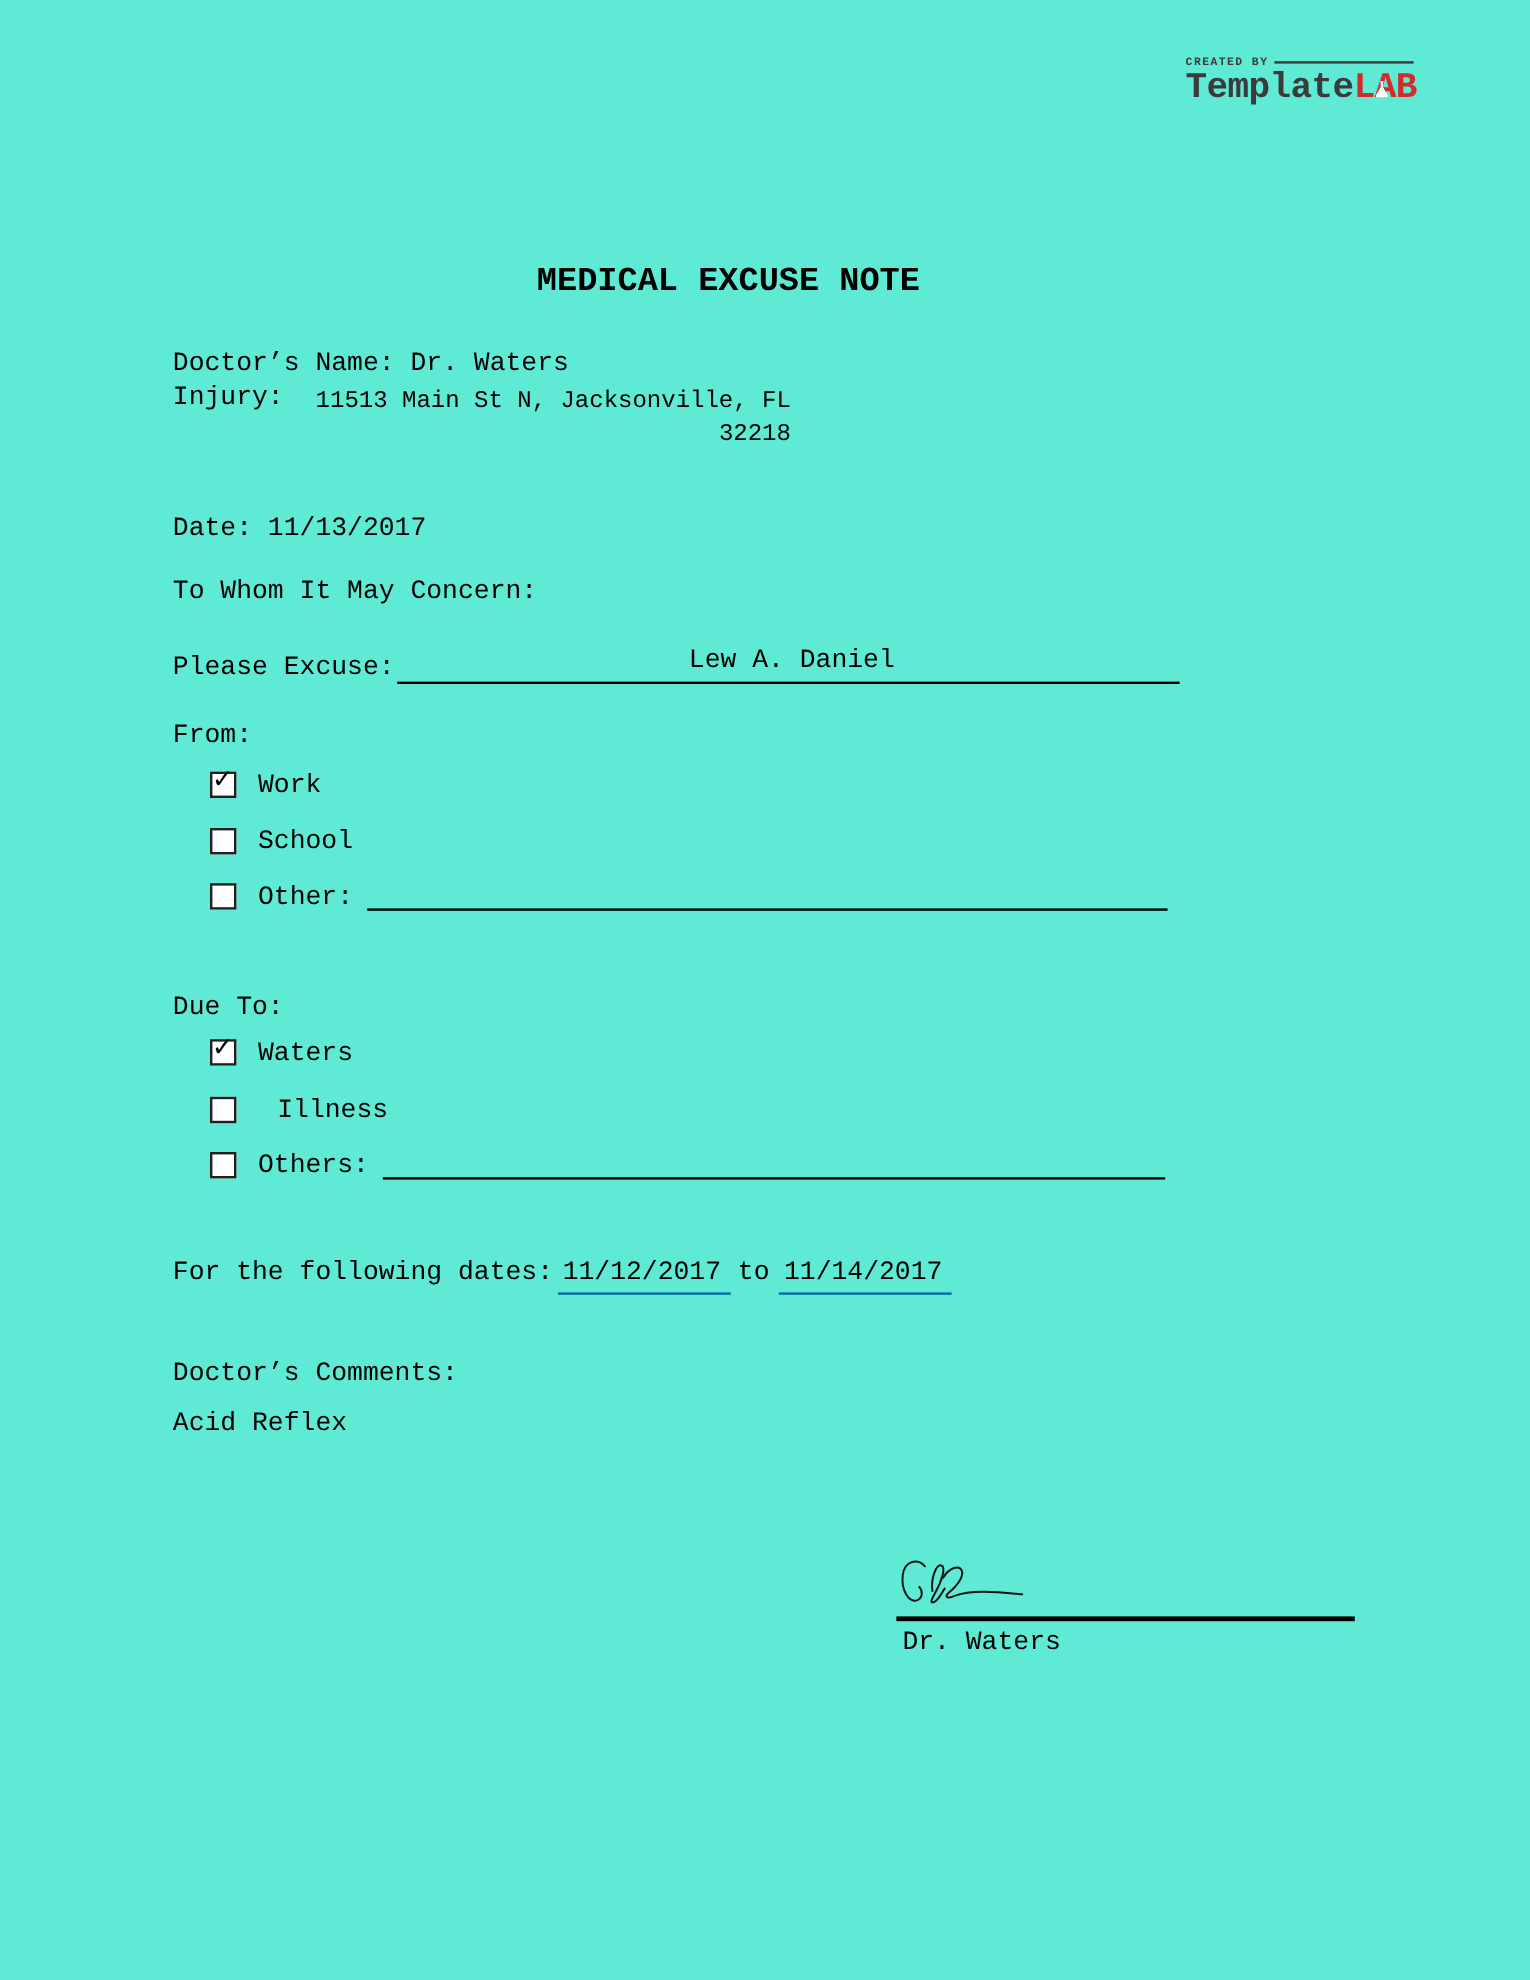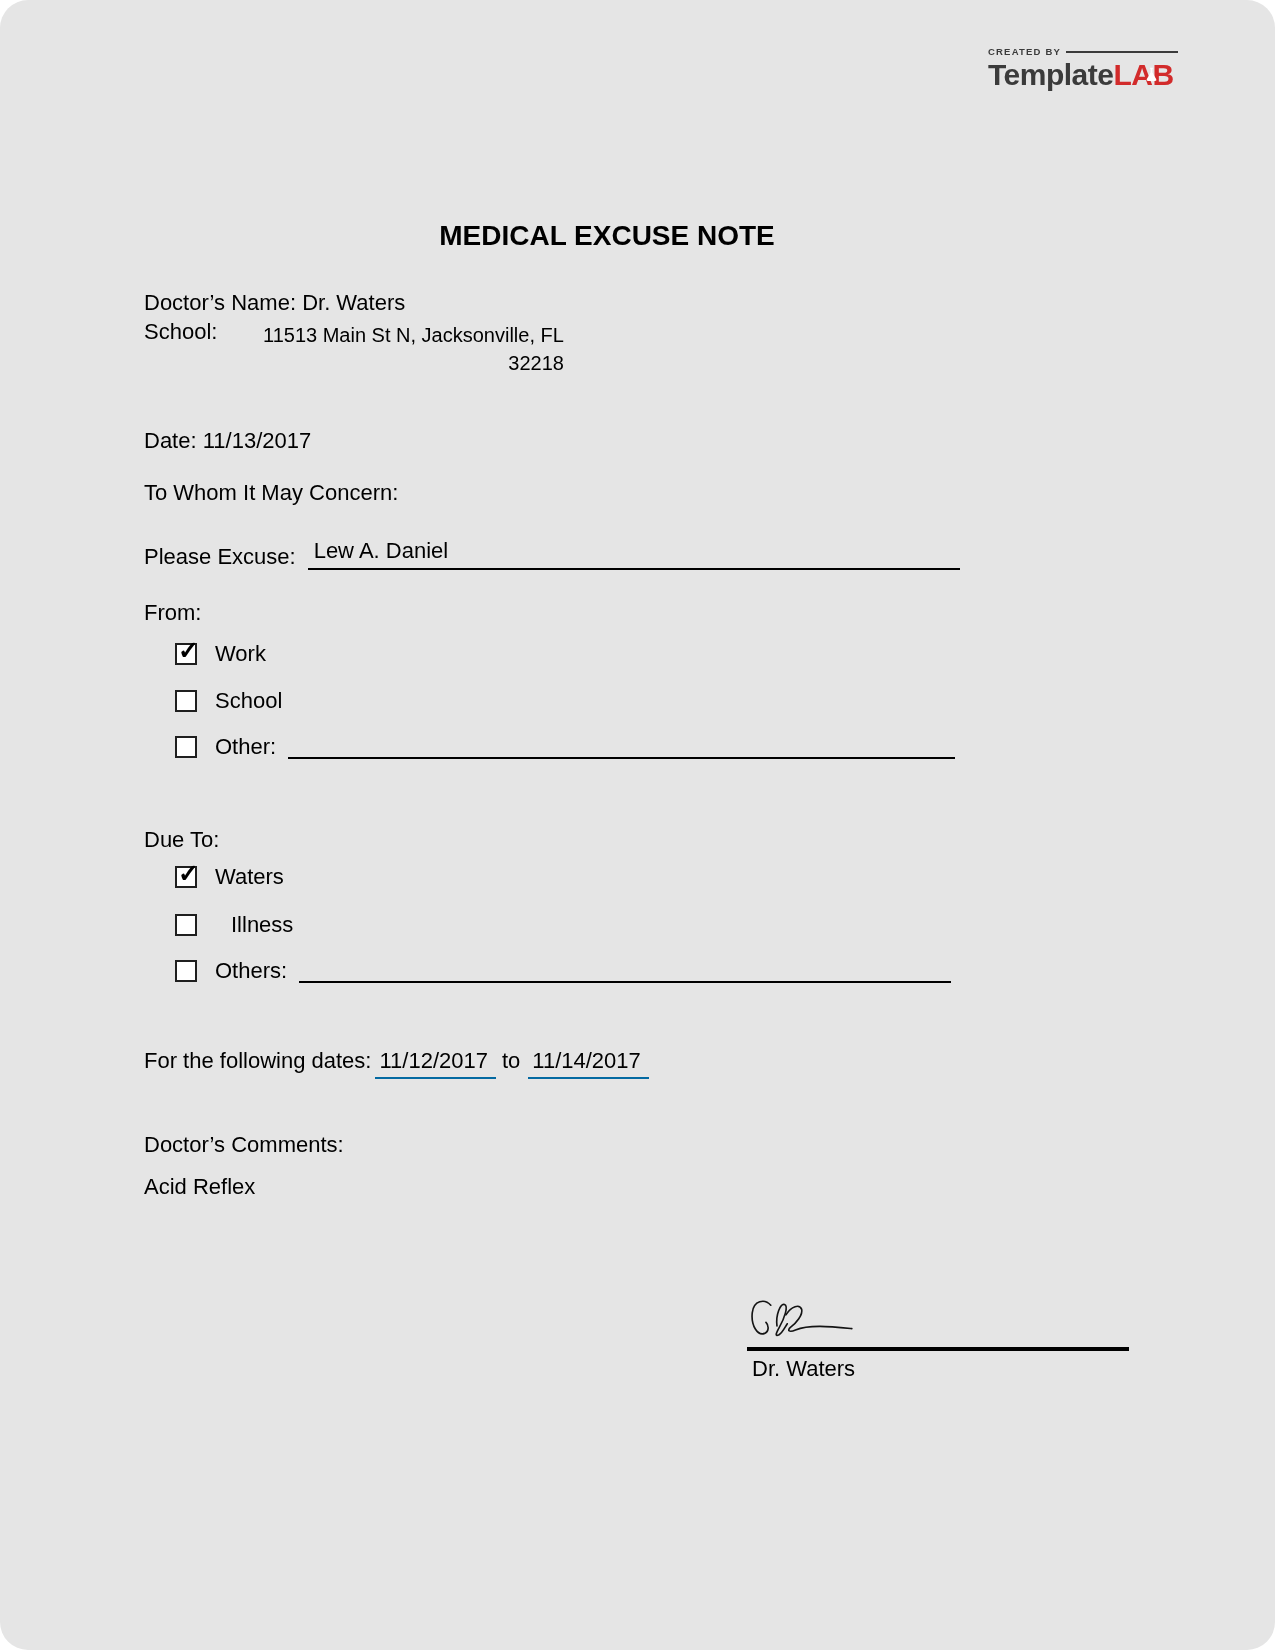--- a/index.html
+++ b/index.html
@@ -1,24 +1,23 @@
 <!DOCTYPE html>
 <html><head>
 <meta charset="utf-8">
 <style>
   * { margin:0; padding:0; box-sizing:border-box; }
   html,body { background:#ffffff; }
   .page {
     position:relative;
     width:1275px; height:1650px;
-    background:#e5e5e5;
-    font-family:Liberation Sans, sans-serif;
+    background:#5eead4;
+    font-family:Liberation Mono, monospace;
     color:#000;
     overflow:hidden;
-    border-radius:28px;
   }
 
   
   .logo { position:absolute; left:988px; top:46px; width:190px; }
   .created-by {
     display:flex; align-items:center; gap:5px;
     font-size:9.5px; font-weight:bold; letter-spacing:1.2px; color:#3b3b3b;
   }
   .created-by .rule { flex:1; height:2px; background:#3b3b3b; }
   .brand {
@@ -42,22 +41,23 @@
   .t-excuse   { left:144px; top:538px; }
   .t-from     { left:144px; top:600px; }
   .t-dueto    { left:144px; top:827px; }
   .t-dates    { left:144px; top:1048px; }
   .t-comlab   { left:144px; top:1132px; }
   .t-comval   { left:144px; top:1174px; }
 
   .excuse-value {
     display:inline-block; width:652px;
     border-bottom:2px solid #000;
-    padding:0 0 4px 6px; margin-left:12px;
+    padding:0 0 4px 6px; margin-left:2px;
     vertical-align:bottom;
+    text-align:center;
   }
 
   
   .check-row {
     position:absolute; left:175px;
     display:flex; align-items:center;
     font-size:22px; height:26px; white-space:nowrap;
   }
   .row-work    { top:641px; }
   .row-school  { top:688px; }
@@ -113,21 +113,21 @@
     </div>
   </div>
 
   <div class="title">MEDICAL EXCUSE NOTE</div>
 
   <div class="bodytext t-doctor">
     <span>Doctor’s Name:</span>
     <span>Dr. Waters</span>
   </div>
 
-  <div class="bodytext t-addr-lab">School:</div>
+  <div class="bodytext t-addr-lab">Injury:</div>
   <div class="bodytext t-addr-val">
     <div>11513 Main St N, Jacksonville, FL</div>
     <div>32218</div>
   </div>
 
   <div class="bodytext t-date">
     <span>Date:</span>
     <span>11/13/2017</span>
   </div>
 

